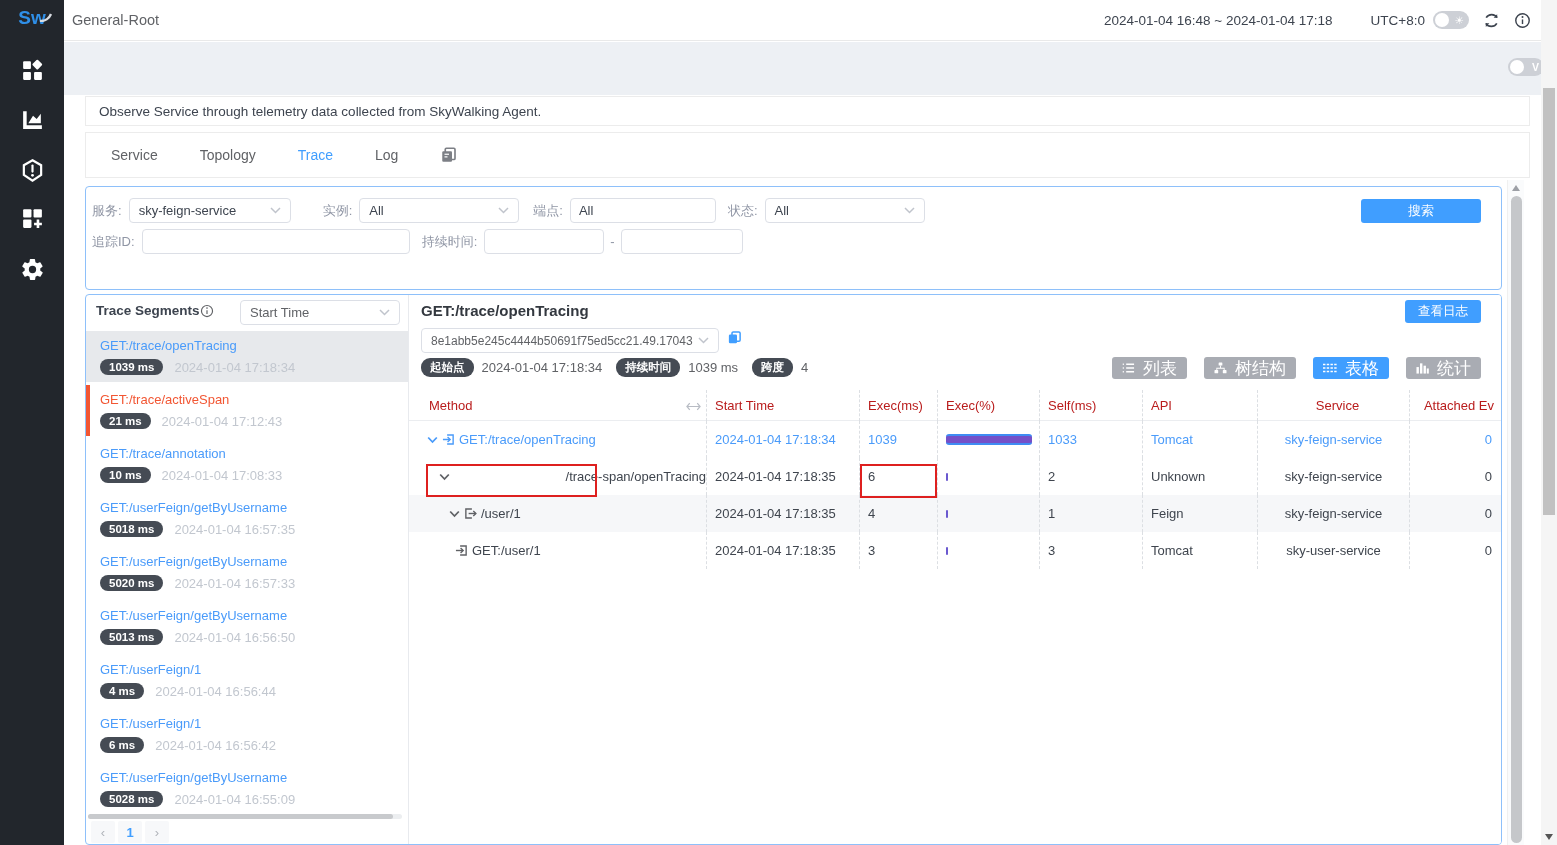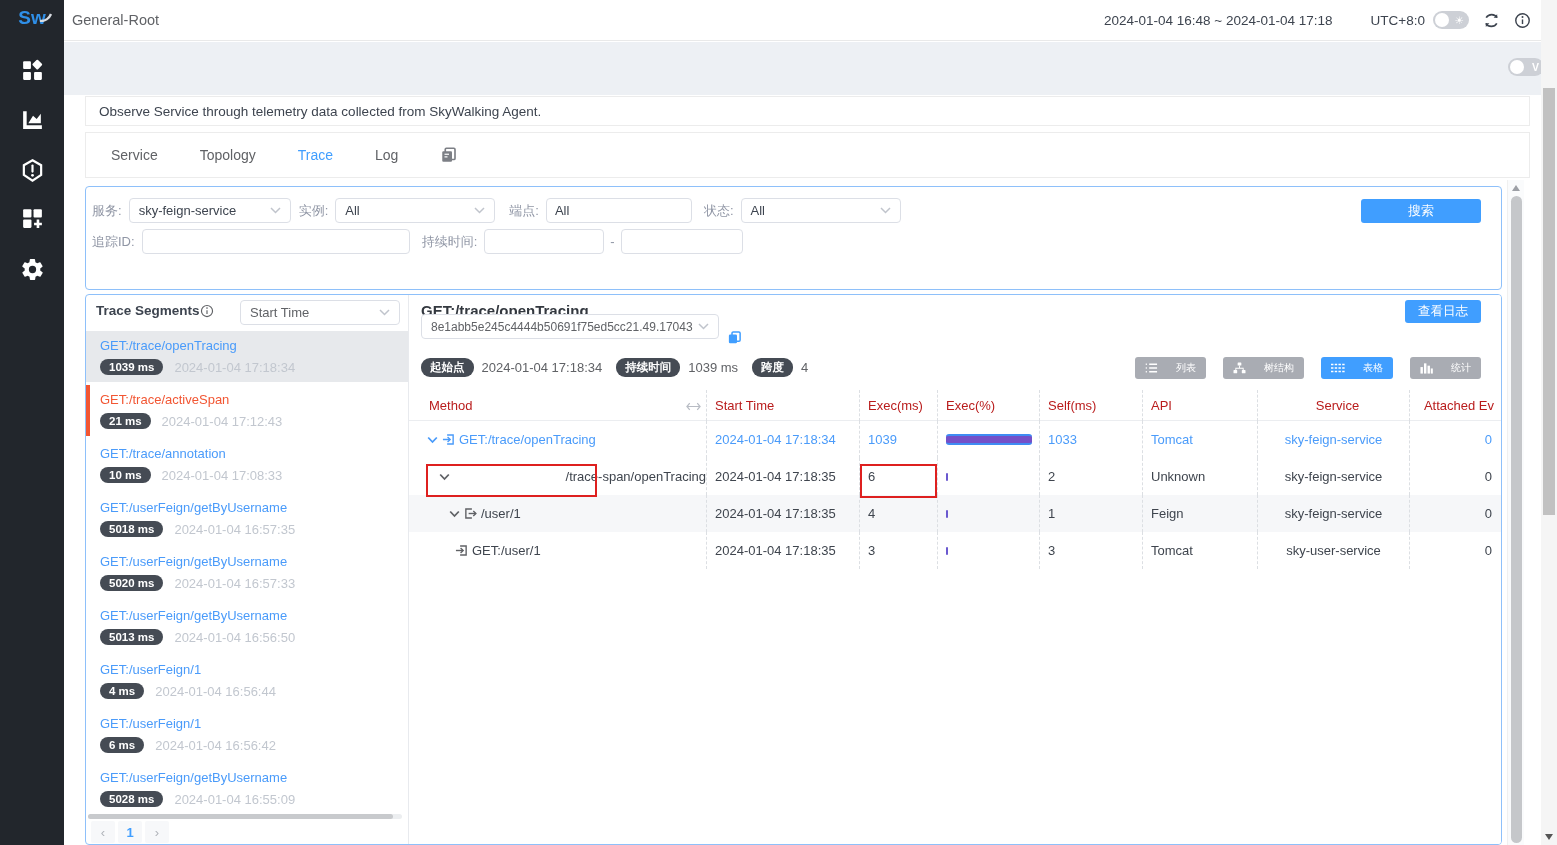--- a/index.html
+++ b/index.html
@@ -66,27 +66,27 @@
   .hscroll { position:absolute; left:2px; bottom:25px; width:314px; height:5px; background:#eceef0; border-radius:3px; }
   .hscroll .hthumb { width:97%; height:100%; background:#c8cacd; border-radius:3px; }
   .paging { position:absolute; left:5px; bottom:1px; display:flex; gap:3px; }
   .pagebtn { width:24px; height:22px; display:flex; align-items:center; justify-content:center; background:#f7f8fa; color:#b0b3ba; font-size:13px; cursor:pointer; border-radius:2px; }
   .pagebtn.cur { color:#409eff; font-weight:bold; }
 
   
   .detail { flex:1; position:relative; background:#fff; }
   .dtitle { position:absolute; left:12px; top:7px; font-weight:bold; font-size:15px; color:#33383f; }
   .viewlogs { position:absolute; right:20px; top:5px; height:23px; padding:0 13px; background:#409eff; color:#fff; font-size:12.5px; border:none; border-radius:3px; cursor:pointer; }
-  .traceid { position:absolute; left:12px; top:19px; width:298px; font-size:12px; }
+  .traceid { position:absolute; left:12px; top:33px; width:298px; font-size:12px; }
   .copybtn { position:absolute; left:318px; top:35px; cursor:pointer; display:inline-flex; }
   .badges { position:absolute; left:12px; top:63px; display:flex; align-items:center; font-size:13px; color:#606266; }
   .badge-group { display:flex; align-items:center; margin-right:14px; }
   .badge-group .pill { margin-right:8px; }
   .viewbtns { position:absolute; right:20px; top:62px; display:flex; gap:17px; }
-  .vbtn { height:22px; padding:8px 10px; border-radius:3px; background:#a9acb3; color:#fff; font-size:10px; display:flex; align-items:center; gap:18px; border:none; cursor:pointer; }
+  .vbtn { height:22px; padding:8px 10px; border-radius:3px; background:#a9acb3; color:#fff; font-size:17px; display:flex; align-items:center; gap:8px; border:none; cursor:pointer; }
   .vbtn.active { background:#409eff; }
 
   
   .ttable { position:absolute; left:0; top:95px; width:1094px; }
   .tr { display:grid; grid-template-columns:298px 153px 78px 102px 103px 115px 152px 94px; align-items:center; }
   .thead { height:31px; border-bottom:1px solid #ebedf0; }
   .th { font-size:13px; color:#b91c1c; padding-left:8px; height:31px; display:flex; align-items:center; border-right:1px dashed #dcdfe3; position:relative; white-space:nowrap; overflow:hidden; }
   .th:last-child { border-right:none; }
   .th.c-method { padding-left:20px; } .th.c-service { justify-content:center; } .th.c-attached { justify-content:flex-end; padding-right:10px; }
   .resize-ic { position:absolute; right:5px; top:9px; }
@@ -222,21 +222,21 @@
 
   <section class="filters">
     <div class="frow">
       <span class="flabel">服务:</span>
       <span class="sel" style="width:162px;">
         <span class="selval">sky-feign-service</span>
         <svg width="11" height="7" viewBox="0 0 11 7">
             <path d="M1 1 L5.5 5.5 L10 1" stroke="#c0c4cc" fill="none" stroke-width="1.5"></path>
           </svg>
       </span>
-      <span class="flabel" style="margin-left:8px;">实例:</span>
+      <span class="flabel" style="margin-left:32px;">实例:</span>
       <span class="sel" style="width:160px;">
         <span class="selval">All</span>
         <svg width="11" height="7" viewBox="0 0 11 7">
             <path d="M1 1 L5.5 5.5 L10 1" stroke="#c0c4cc" fill="none" stroke-width="1.5"></path>
           </svg>
       </span>
       <span class="flabel" style="margin-left:14px;">端点:</span>
       <input class="inp" style="width: 146px;" value="All">
       <span class="flabel" style="margin-left:12px;">状态:</span>
       <span class="sel" style="width:160px;">

